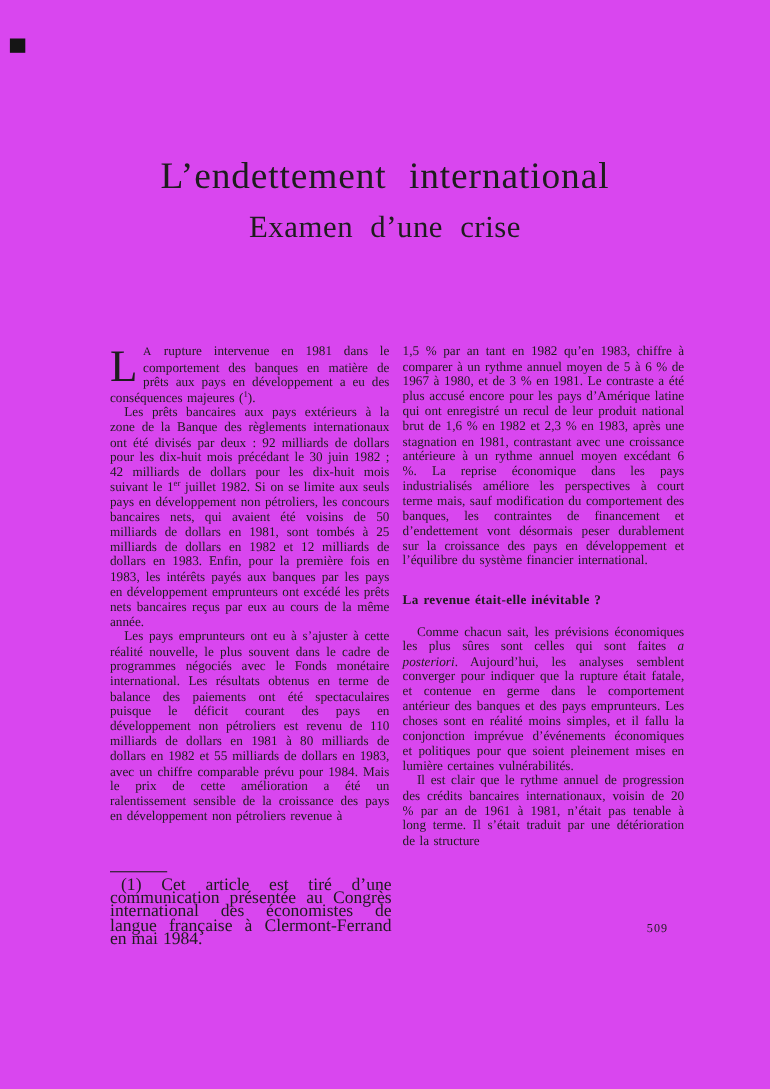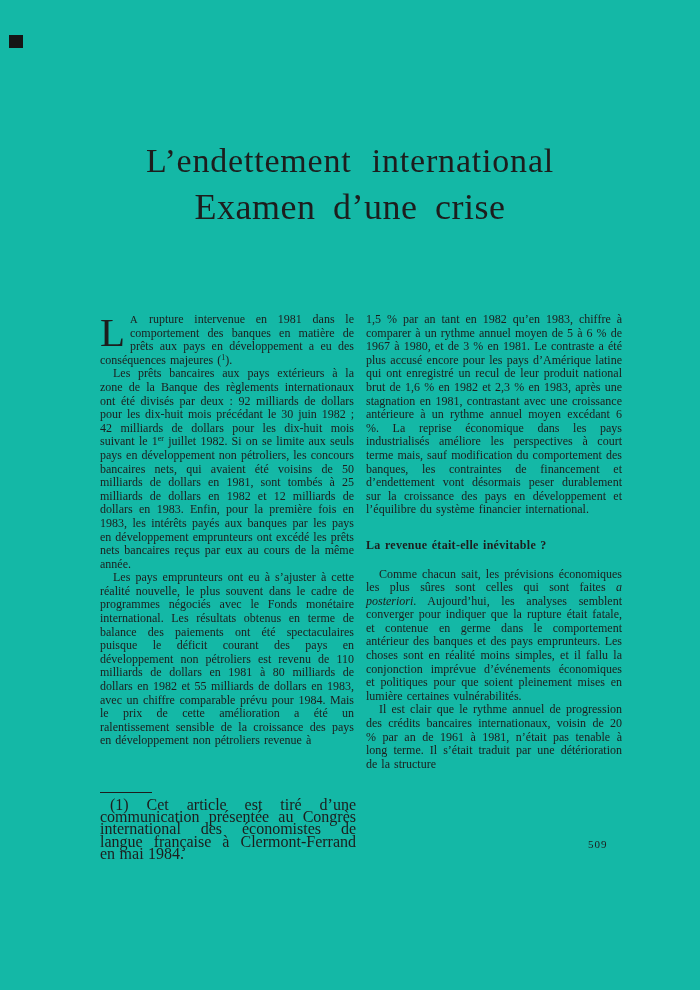--- a/index.html
+++ b/index.html
@@ -1,20 +1,20 @@
 <!DOCTYPE html>
 <html lang="fr"><head>
 <meta charset="utf-8">
 <style>
   html, body { margin: 0; padding: 0; background: #ffffff; }
   #page {
     position: relative;
     width: 700px;
     height: 990px;
-    background: #14b8a6;
+    background: #d946ef;
     color: #1d1d1d;
     font-family: "Liberation Serif", "DejaVu Serif", serif;
     overflow: hidden;
   }
   .scan-mark {
     position: absolute;
     left: 9px; top: 35px;
     width: 14px; height: 13px;
     background: #151515;
   }
@@ -26,21 +26,21 @@
     font-size: 34px;
     line-height: 40px;
     letter-spacing: 0.8px;
     word-spacing: 11px;
   }
   .subtitle {
     position: absolute;
     top: 190px; left: 0;
     width: 700px;
     text-align: center;
-    font-size: 36px;
+    font-size: 28px;
     line-height: 34px;
     letter-spacing: 0.5px;
     word-spacing: 8px;
   }
   .author {
     position: absolute;
     top: 258px; left: 0;
     width: 700px;
     text-align: center;
     font-style: italic;

